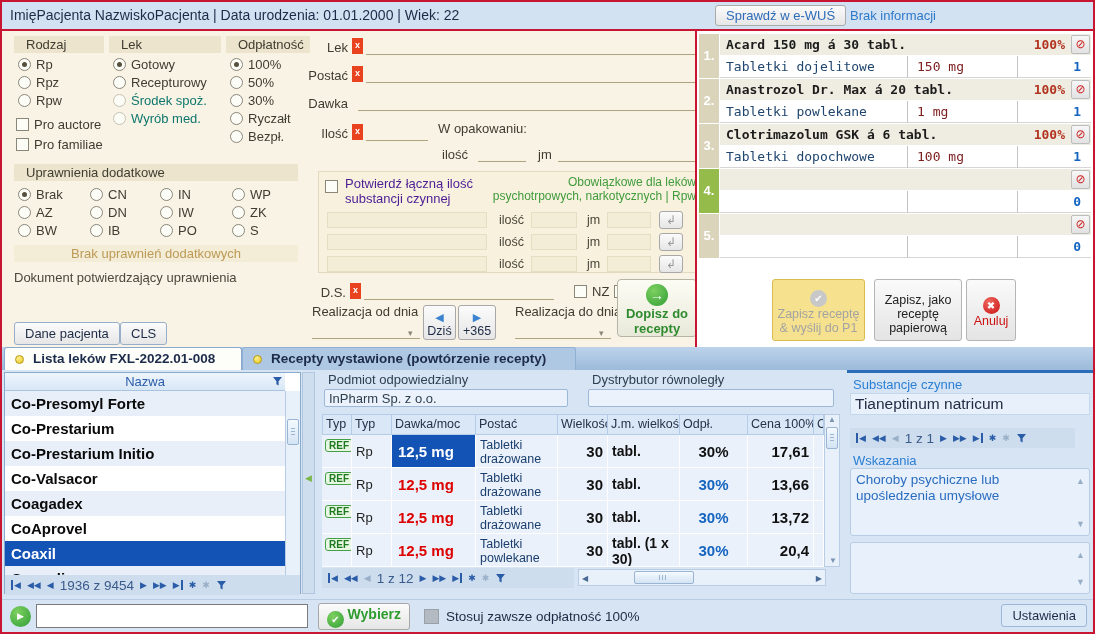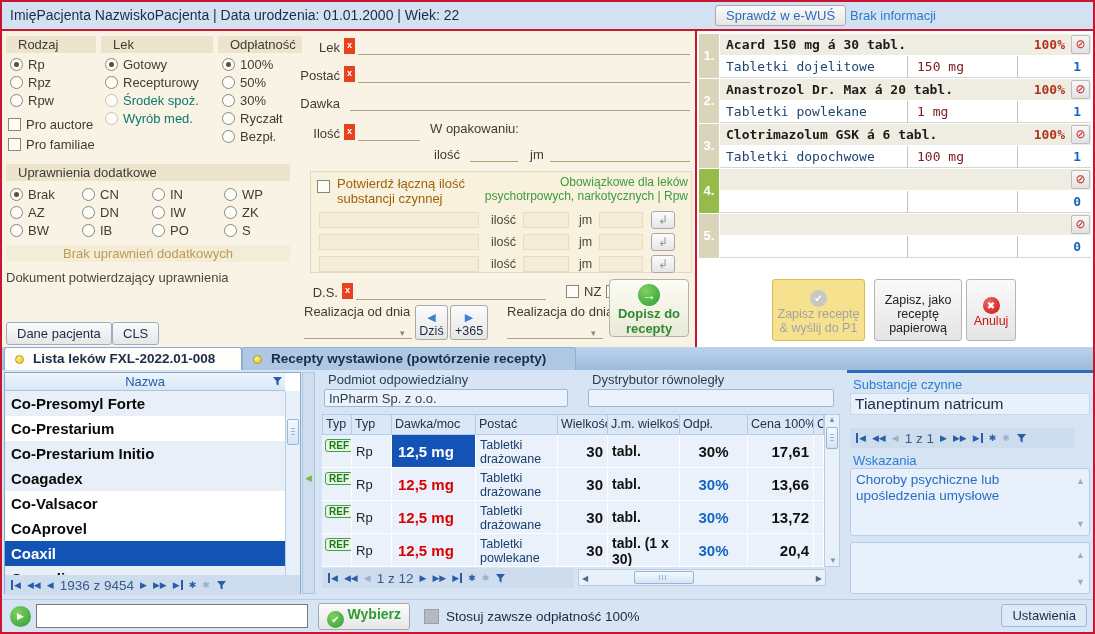--- a/index.html
+++ b/index.html
@@ -6,42 +6,42 @@
   body { font-family:"Liberation Sans",sans-serif; background:#fff; }
   #app { position:relative; width:1095px; height:634px; border:2px solid #c81632; background:#f8f3e4; overflow:hidden; }
 
   
   #topbar { position:absolute; left:0; top:0; width:1091px; height:29px; background:#d3e2f3; border-bottom:2px solid #c81632; }
   #topbar .title { position:absolute; left:8px; top:5px; font-size:14px; color:#1e2b47; }
   .ewus-btn { position:absolute; left:713px; top:3px; padding:2px 10px; background:linear-gradient(#fbfbfb,#e6e6e6); border:1px solid #aaa; border-radius:3px; color:#2d6cb8; font-size:13px; }
   .ewus-status { position:absolute; left:848px; top:6px; color:#2d79c7; font-size:13px; }
 
   
-  #form-area { position:absolute; left:0; top:29px; width:693px; height:276px; background:#f8f3e4; }
+  #form-area { position:absolute; left:8px; top:29px; width:693px; height:276px; background:#f8f3e4; }
   .grp-hdr { position:absolute; height:17px; line-height:17px; background:#ece4cd; color:#3f3c30; font-size:13px; padding-left:12px; }
   .opt { position:absolute; display:flex; align-items:center; gap:5px; font-size:13px; color:#3f3c30; white-space:nowrap; }
   .opt.dis { color:#0f766e; }
   .radio { width:13px; height:13px; border:1px solid #8a8678; border-radius:50%; background:#fdfdf8; position:relative; flex:0 0 13px; }
   .radio.sel::after { content:""; position:absolute; left:3px; top:3px; width:5px; height:5px; border-radius:50%; background:#56503f; }
   .radio.dis { border-color:#c6c2b2; }
   .chk { width:13px; height:13px; border:1px solid #8a8678; background:#fdfdf8; flex:0 0 13px; }
   .upr-status { position:absolute; left:4px; top:214px; width:284px; height:17px; line-height:17px; text-align:center; background:#f3ecd6; color:#bd9a55; font-size:13px; }
   .doc-label { position:absolute; left:4px; top:239px; font-size:13px; color:#4a473c; }
   .btn { background:linear-gradient(#fbfbfb,#e6e6e6); border:1px solid #a8a8a8; border-radius:3px; font-size:13px; color:#1e2b47; }
   .btn-dane { position:absolute; left:4px; top:291px; padding:3px 10px; border-color:#97aecb; }
   .btn-cls  { position:absolute; left:110px; top:291px; padding:3px 10px; border-color:#97aecb; }
 
   .flabel { position:absolute; font-size:13px; color:#3f3c30; text-align:right; }
   .req { position:absolute; width:11px; height:16px; background:#e8421e; color:#fff; font-size:9px; font-weight:bold; text-align:center; line-height:15px; }
   .ulin { position:absolute; height:16px; border-bottom:1px solid #b0a37f; }
   .slabel { position:absolute; font-size:13px; color:#3f3c30; }
 
   #subst-box { position:absolute; left:308px; top:140px; width:382px; height:102px; background:#f7f1dd; border:1px solid #e2d9bf; }
   #subst-box .chk { position:absolute; left:6px; top:8px; }
-  .subst-lbl { position:absolute; left:26px; top:4px; width:150px; font-size:13px; color:#a16207; line-height:15px; }
+  .subst-lbl { position:absolute; left:26px; top:4px; width:150px; font-size:13px; color:#4c1d95; line-height:15px; }
   .oblig { position:absolute; left:165px; top:3px; width:212px; text-align:right; font-size:12px; line-height:14px; color:#3f9b3b; }
   .sinput { position:absolute; height:16px; background:#f3edd8; border:1px solid #e6ddc2; }
   .slbl2 { position:absolute; font-size:12.5px; color:#4a473c; }
   .sbtn { position:absolute; width:24px; height:18px; text-align:center; line-height:16px; color:#9a9a9a; font-size:12px; }
 
   .caret { color:#8a8678; font-size:9px; position:absolute; }
   .dt-btn { position:absolute; width:33px; height:35px; text-align:center; font-size:12.5px; color:#1e2b47; padding-top:2px; }
   .dt-btn .tri { display:block; color:#3b82d0; font-size:11px; line-height:14px; }
   #dopisz { position:absolute; left:607px; top:248px; width:80px; height:58px; background:linear-gradient(#fcfcf4,#e9e9da); border:1px solid #b4b4a4; border-radius:4px; text-align:center; }
   #dopisz .go { display:inline-block; margin-top:3px; width:22px; height:22px; border-radius:50%; background:radial-gradient(circle at 35% 30%,#7ed060,#2f9e36); color:#fff; font-size:14px; line-height:22px; font-weight:bold; }
@@ -430,22 +430,22 @@
       <div id="dl-header">
         <span>Nazwa</span>
         <svg id="dl-filter" width="11" height="11" viewBox="0 0 11 11">
             <path d="M1 1 h9 l-3.4 4.2 v4.3 l-2.2 -1.2 v-3.1 z" fill="#2a5ca8"></path>
           </svg>
       </div>
       <div id="dl-rows">
         <div class="dl-row alt">Co-Presomyl Forte</div>
         <div class="dl-row">Co-Prestarium</div>
         <div class="dl-row alt">Co-Prestarium Initio</div>
+        <div class="dl-row">Co-Valsacor</div>
         <div class="dl-row alt">Coagadex</div>
-        <div class="dl-row">Co-Valsacor</div>
         <div class="dl-row">CoAprovel</div>
         <div class="dl-row sel">Coaxil</div>
         <div class="dl-row alt">Cocculine</div>
       </div>
       <div id="dl-vscroll">
         <div class="thumb" style="left:1px;top:28px;width:12px;height:26px;">
             <span class="grip"></span>
           </div>
       </div>
       <div class="pgbar" id="dl-pag">

